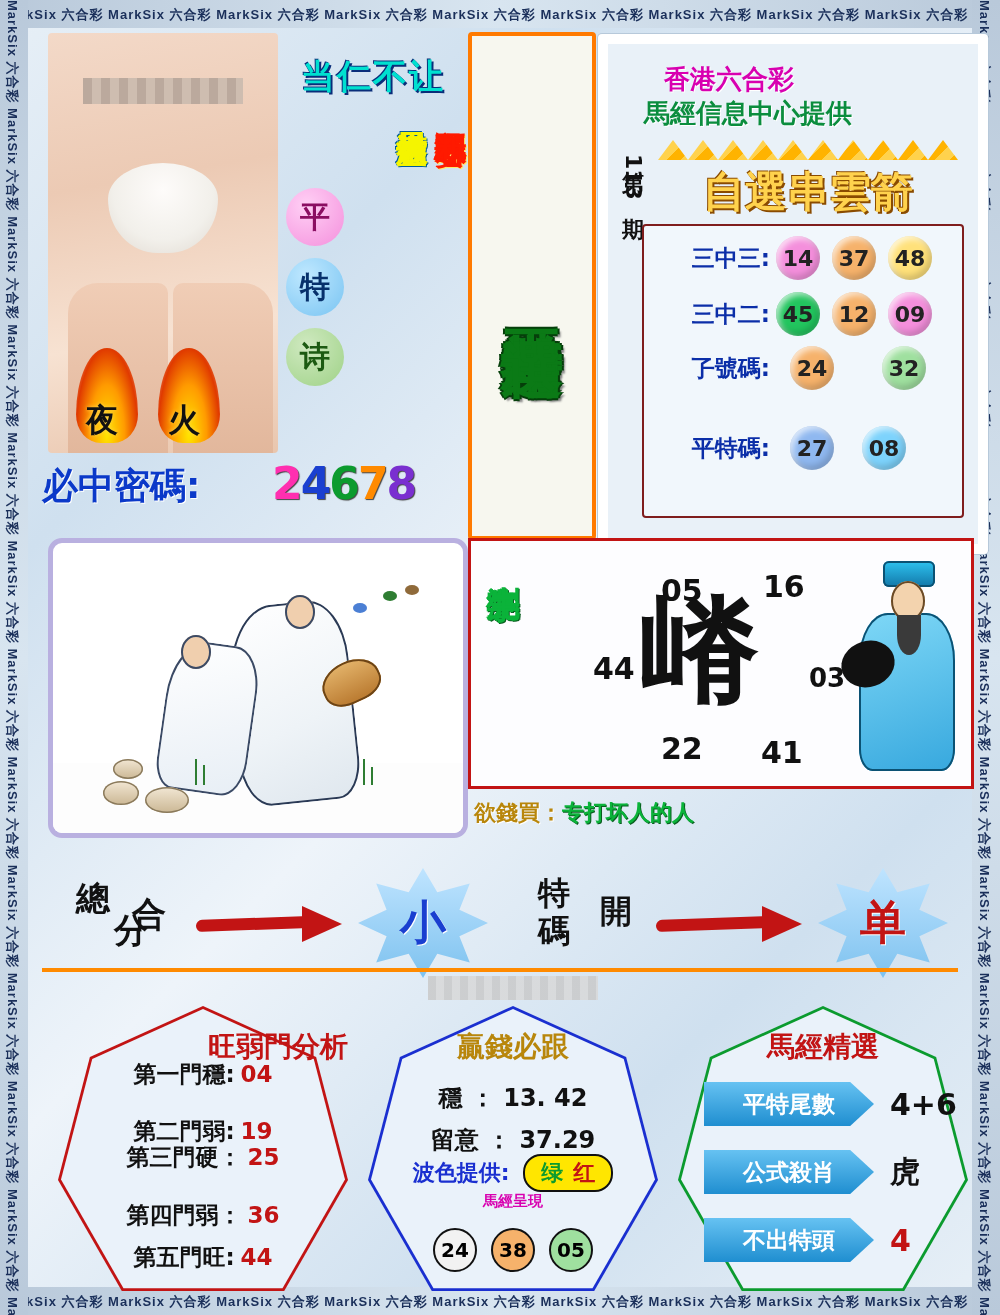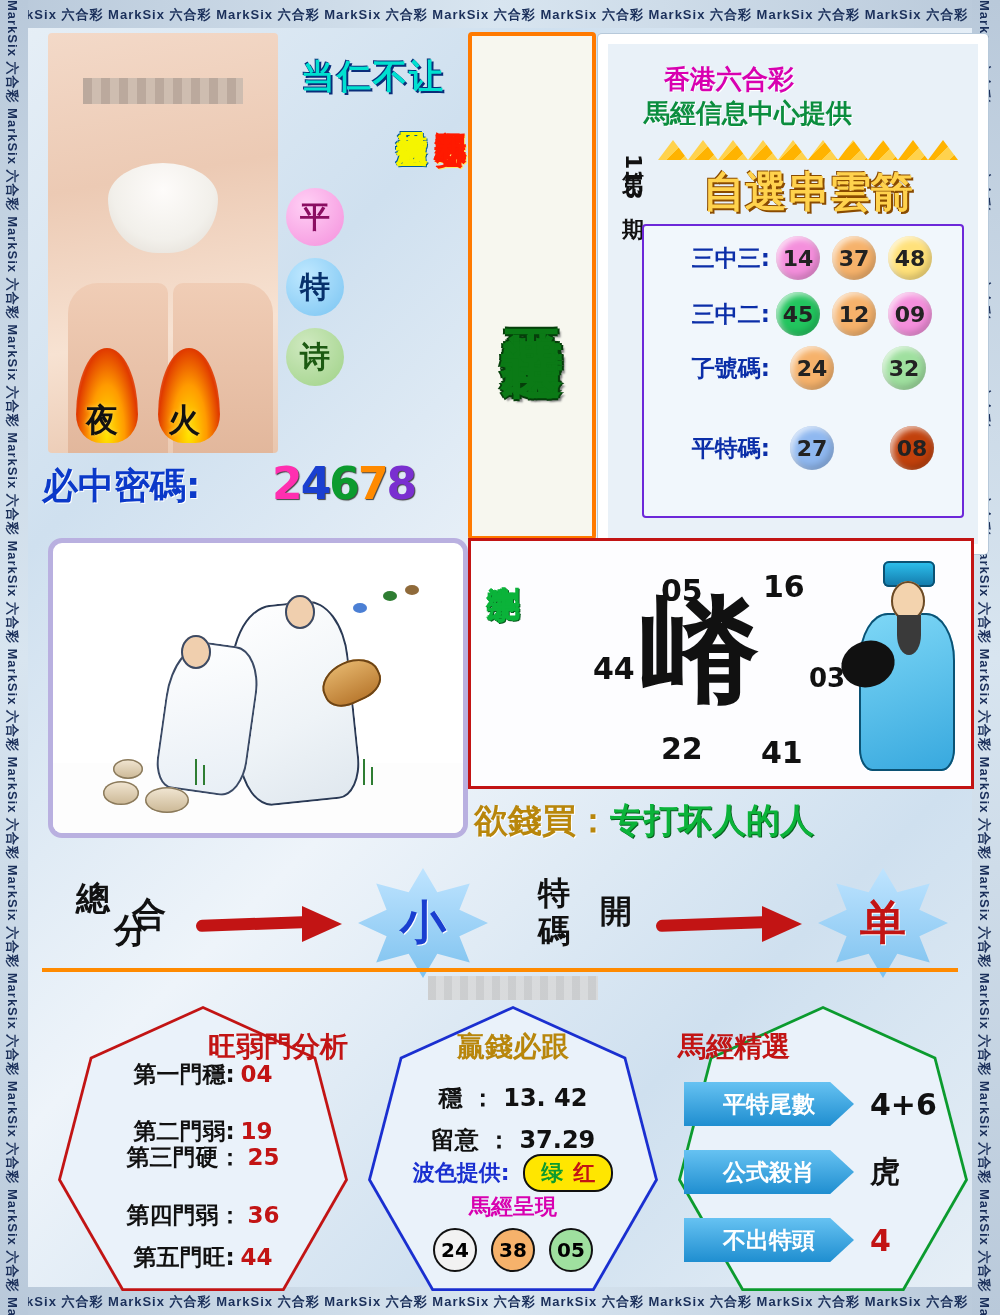--- a/index.html
+++ b/index.html
@@ -121,21 +121,21 @@
   .issue{position:absolute;left:6px;top:110px;width:34px;text-align:center;
     writing-mode:vertical-rl;font-size:22px;font-weight:bold;color:#111;
     font-family:"DejaVu Sans",sans-serif;}
   .zigzag{position:absolute;left:50px;top:96px;width:300px;height:20px;
     background:repeating-linear-gradient(135deg,#ffb300 0 10px,#ffd24d 10px 20px);
     clip-path:polygon(0 100%,5% 0,10% 100%,15% 0,20% 100%,25% 0,30% 100%,35% 0,40% 100%,45% 0,50% 100%,55% 0,60% 100%,65% 0,70% 100%,75% 0,80% 100%,85% 0,90% 100%,95% 0,100% 100%);}
   .stamp .bigtitle{position:absolute;left:48px;top:120px;width:304px;text-align:center;
     font-size:42px;font-weight:bold;color:#ffd24d;font-family:"DejaVu Sans",sans-serif;
     text-shadow:2px 2px 0 #8a4b00,-1px -1px 0 #8a4b00;}
   .numbox{position:absolute;left:34px;top:180px;width:318px;height:290px;
-    background:#f1f7fc;border:2px solid #6d28d9;border-radius:4px;}
+    background:#f1f7fc;border:2px solid #7f1d1d;border-radius:4px;}
   .nrow{position:absolute;left:0;width:318px;height:52px;display:flex;align-items:center;}
   .nrow .lab{width:126px;text-align:right;padding-right:6px;font-size:23px;font-weight:bold;
     color:#0b2ea8;font-family:"DejaVu Sans",sans-serif;}
   .ball{display:inline-flex;align-items:center;justify-content:center;border-radius:50%;
     font-weight:bold;font-family:"DejaVu Sans",sans-serif;}
   .nball{width:44px;height:44px;font-size:22px;margin-right:12px;color:#222;
     box-shadow:inset -3px -4px 6px rgba(0,0,0,.18),inset 3px 3px 6px rgba(255,255,255,.7);}
 
   
   .pic{
@@ -187,21 +187,21 @@
   .sage .hd{position:absolute;left:46px;top:26px;width:34px;height:40px;border-radius:50%;
     background:#f3d3ae;box-shadow:inset 0 0 0 2px #6a4a26;}
   .sage .hat{position:absolute;left:38px;top:6px;width:52px;height:26px;border-radius:6px;
     background:linear-gradient(180deg,#2ec3f0,#1277a8);box-shadow:inset 0 0 0 2px #0b5274;}
   .sage .beard{position:absolute;left:52px;top:60px;width:24px;height:40px;border-radius:0 0 50% 50%;
     background:#3a3a3a;}
   .sage .fan{position:absolute;left:-4px;top:86px;width:54px;height:46px;border-radius:50%;
     background:#111;transform:rotate(-18deg);}
 
   .wish{position:absolute;left:446px;top:770px;width:500px;height:48px;
-    font-size:34px;font-weight:bold;font-family:"DejaVu Sans",sans-serif;}
+    font-size:22px;font-weight:bold;font-family:"DejaVu Sans",sans-serif;}
   .wish .a{color:#b8860b;text-shadow:1px 1px 0 #fff;}
   .wish .b{color:#0bb33a;text-shadow:1px 1px 0 #0a5e20;}
 
   
   .arrows{position:absolute;left:0;top:830px;width:944px;height:110px;}
   .ar-label{position:absolute;font-weight:bold;font-family:"DejaVu Sans",sans-serif;}
   .ar-l1{left:48px;top:18px;font-size:34px;color:#111;}
   .ar-l2{left:86px;top:50px;font-size:34px;color:#111;}
   .ar-l3{left:510px;top:14px;font-size:32px;color:#111;}
   .ar-l4{left:510px;top:52px;font-size:32px;color:#111;}
@@ -245,33 +245,33 @@
   .p2 .ttl{position:absolute;left:0;top:22px;width:100%;text-align:center;font-size:28px;
     font-weight:bold;color:#b8860b;font-family:"DejaVu Sans",sans-serif;}
   .p2 .line{position:absolute;width:100%;text-align:center;font-size:24px;font-weight:bold;
     color:#111;font-family:"DejaVu Sans",sans-serif;}
   .p2 .bo{position:absolute;left:0;top:148px;width:100%;text-align:center;font-size:22px;
     font-weight:bold;color:#1a2fd0;font-family:"DejaVu Sans",sans-serif;}
   .pill{display:inline-flex;align-items:center;gap:10px;background:#ffe600;border:2px solid #111;
     border-radius:18px;padding:2px 16px;margin-left:6px;}
   .pill .g{color:#0b9b2e;}
   .pill .r{color:#c21414;}
-  .p2 .mj{position:absolute;left:0;top:186px;width:100%;text-align:center;font-size:22px;
+  .p2 .mj{position:absolute;left:0;top:186px;width:100%;text-align:center;font-size:15px;
     font-weight:bold;color:#d800b0;font-family:"DejaVu Sans",sans-serif;}
   .p2 .balls{position:absolute;left:0;top:222px;width:100%;display:flex;justify-content:center;gap:14px;}
   .p2 .balls .nb{width:40px;height:40px;font-size:20px;border:2px solid #111;}
 
   .p3{left:650px;top:978px;width:290px;height:300px;}
   .p3 .outline{position:absolute;inset:0;clip-path:polygon(50% 0%,89% 17%,100% 58%,78% 95%,22% 95%,0% 58%,11% 17%);
     background:#0b9b2e;}
   .p3 .inner{position:absolute;inset:3px;clip-path:polygon(50% 0%,89% 17%,100% 58%,78% 95%,22% 95%,0% 58%,11% 17%);
     background:#eaf2fa;}
-  .p3 .ttl{position:absolute;left:0;top:22px;width:100%;font-size:28px;
+  .p3 .ttl{position:absolute;left:0;top:22px;width:100%;text-align:center;font-size:28px;
     font-weight:bold;color:#c21414;font-family:"DejaVu Sans",sans-serif;}
-  .p3 .r{position:absolute;left:6px;width:254px;height:46px;}
+  .p3 .r{position:absolute;left:26px;width:254px;height:46px;}
   .p3 .tag{position:absolute;left:0;top:0;width:170px;height:44px;
     background:linear-gradient(180deg,#66c2f2,#1f8ed0);
     clip-path:polygon(0 0,86% 0,100% 50%,86% 100%,0 100%);
     display:flex;align-items:center;justify-content:center;color:#fff;font-size:23px;font-weight:bold;
     font-family:"DejaVu Sans",sans-serif;}
   .p3 .val{position:absolute;left:186px;top:0;height:44px;display:flex;align-items:center;
     font-size:30px;font-weight:bold;color:#111;font-family:"DejaVu Sans",sans-serif;}
   .p3 .val.red{color:#c21414;}
   .smudge{position:absolute;left:400px;top:948px;width:170px;height:24px;
     background:repeating-linear-gradient(90deg,#c9c9c9 0 8px,#d8d8d8 8px 16px);opacity:.85;}
@@ -351,21 +351,21 @@
           <div class="ball nball" style="background:#f48fdc">09</div>
         </div>
         <div class="nrow" style="top:116px">
           <div class="lab">孒號碼:</div>
           <div class="ball nball" style="background:#f6b26b;margin-left:14px">24</div>
           <div class="ball nball" style="background:#9fe09f;margin-left:36px">32</div>
         </div>
         <div class="nrow" style="top:196px">
           <div class="lab">平特碼:</div>
           <div class="ball nball" style="background:#8fb8f0;margin-left:14px">27</div>
-          <div class="ball nball" style="background:#c2410c;margin-left:44px">08</div>
+          <div class="ball nball" style="background:#7dd3fc;margin-left:16px">08</div>
         </div>
       </div>
     </div>
 
     <div class="pic">
       <div class="ground"></div>
       <div class="man"></div>
       <div class="man2"></div>
       <div class="head h1"></div>
       <div class="head h2"></div>

